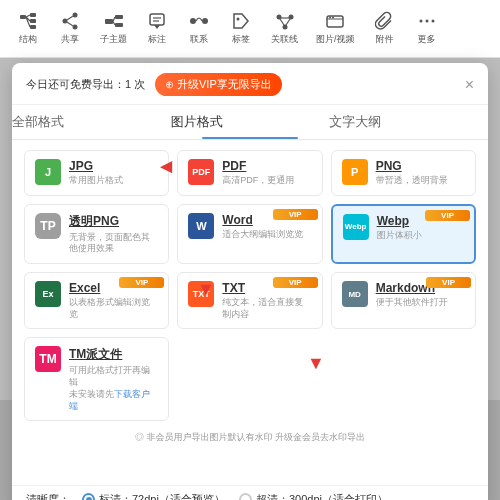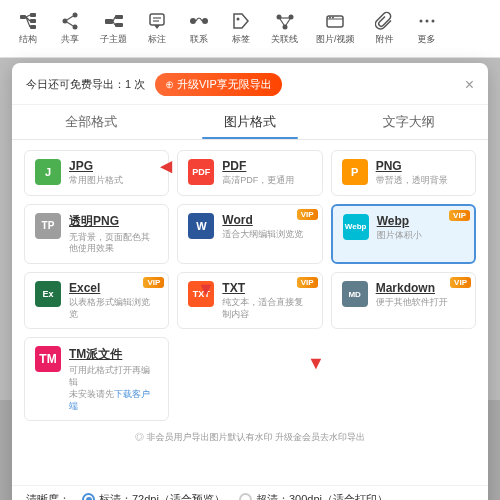--- a/index.html
+++ b/index.html
@@ -113,21 +113,21 @@
     }
 
     
     .modal-tabs {
       display: flex;
       border-bottom: 1px solid #e8e8e8;
     }
 
     .tab {
       flex: 1;
-      text-align: center;
+      text-align: left;
       padding: 8px 0;
       font-size: 13px;
       color: #666;
       cursor: pointer;
       position: relative;
     }
 
     .tab.active {
       color: #333;
       font-weight: 500;
@@ -212,21 +212,21 @@
       line-height: 1.3;
     }
 
     .vip-badge {
       position: absolute;
       top: 4px;
       right: 4px;
       background: linear-gradient(90deg, #f5a623, #f07c00);
       color: #fff;
       font-size: 8px;
-      padding: 1px 4px;
+      padding: 1px 16px;
       border-radius: 3px;
       font-weight: bold;
     }
 
     
     .resolution-bar {
       padding: 6px 14px 8px;
       font-size: 11px;
       color: #333;
       display: flex;
@@ -432,21 +432,21 @@
 
         <div class="format-item">
           <div class="format-icon png">P</div>
           <div class="format-text">
             <div class="format-name">PNG</div>
             <div class="format-desc">带暂透，透明背景</div>
           </div>
         </div>
 
         <div class="format-item">
-          <div class="format-icon tpng" style="font-size:10px;">TP</div>
+          <div class="format-icon tpng" style="font-size:12px;border-radius:6px;">TP</div>
           <div class="format-text">
             <div class="format-name">透明PNG</div>
             <div class="format-desc">无背景，页面配色其他使用效果</div>
           </div>
         </div>
 
         <div class="format-item">
           <div class="format-icon word">W</div>
           <div class="format-text">
             <div class="format-name">Word</div>

